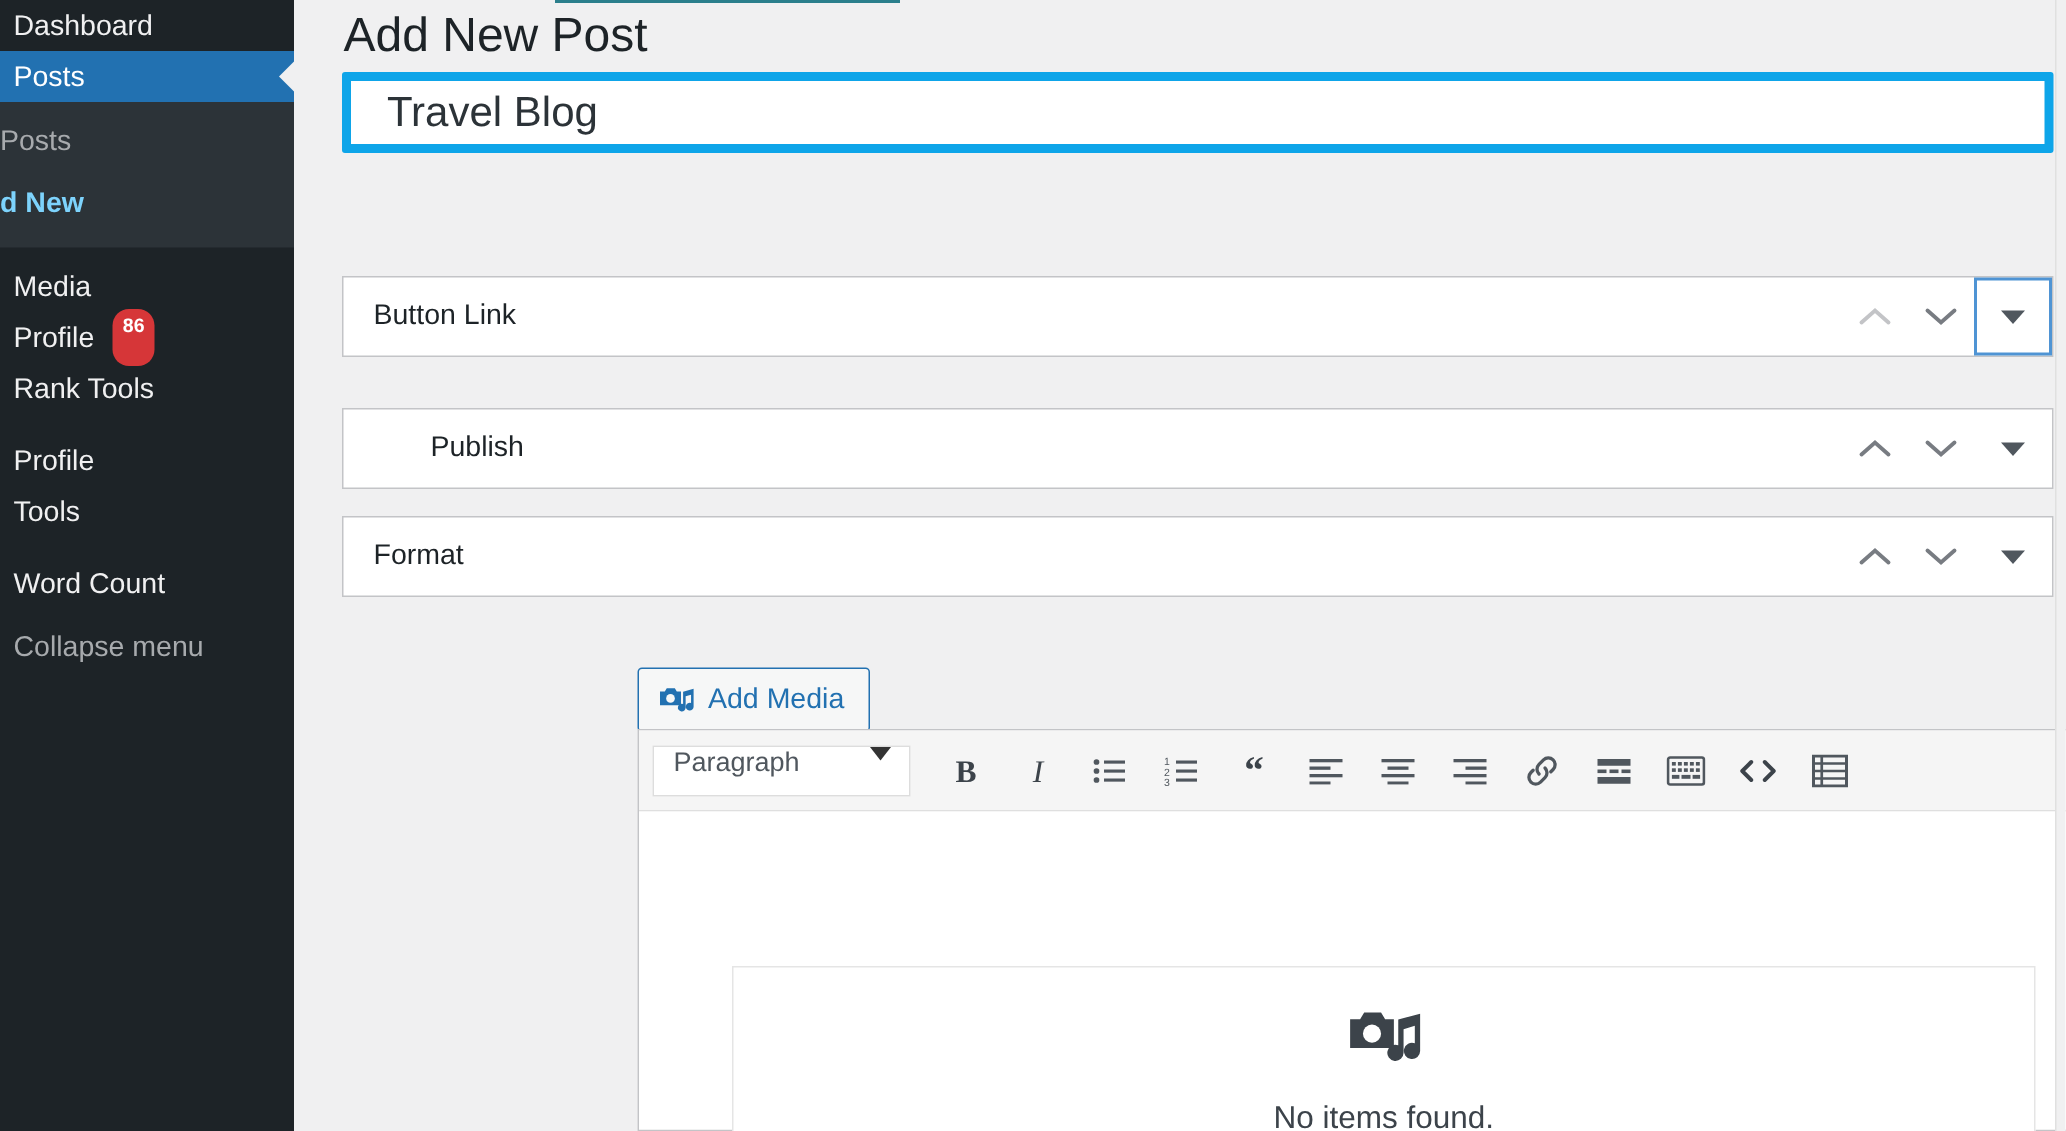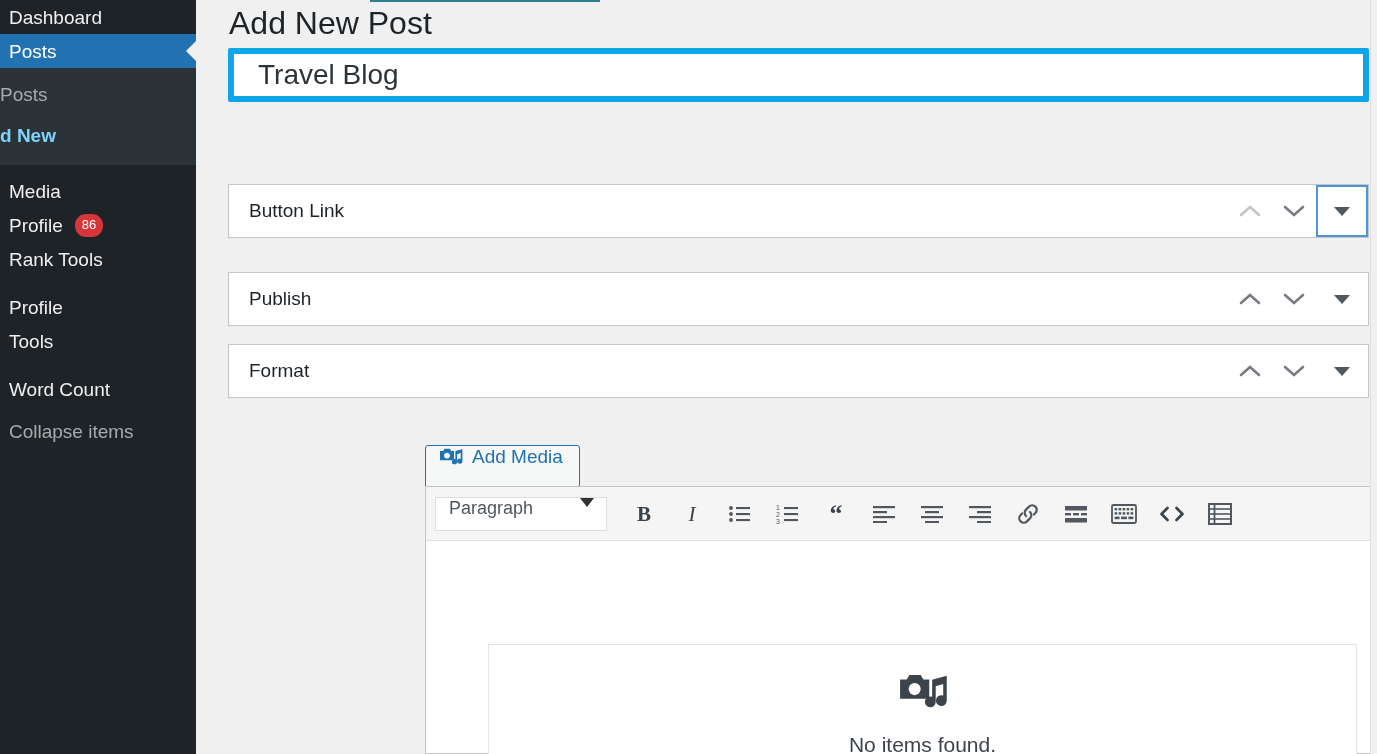--- a/index.html
+++ b/index.html
@@ -51,25 +51,25 @@
     border-right: 11px solid #f0f0f1;
   }
   .menu-item .badge {
     display: inline-block;
     margin-left: 12px;
     background: #d63638;
     color: #fff;
     font-size: 13px;
     line-height: 19px;
     min-width: 28px;
-    height: 23px;
+    height: 38px;
     padding: 1px 7px 0 7px;
     border-radius: 11px;
     text-align: right;
-    font-weight: 400;
+    font-weight: 700;
   }
   .submenu {
     background: #2c3338;
     padding: 6px 0 9px 0;
   }
   .submenu-item {
     height: 41px;
     display: flex;
     align-items: center;
     padding-left: 0px;
@@ -138,21 +138,21 @@
     position: absolute;
     left: 32px;
     width: 1141px;
     height: 54px;
     background: #fff;
     border: 1px solid #c3c4c7;
     display: flex;
     align-items: center;
   }
   #mb-0 { top: 184px; }
-  #mb-1 { top: 272px; }
+  #mb-1 { top: 272px; padding-left: 38px; }
   #mb-2 { top: 344px; }
   .mb-title {
     font-size: 19px;
     color: #1d2327;
     font-weight: 400;
     padding-left: 20px;
     flex: 1;
   }
   .mb-controls {
     display: flex;
@@ -185,20 +185,21 @@
     border-right: 8px solid transparent;
     border-top: 9px solid #50575e;
   }
 
   
   #add-media {
     position: absolute;
     left: 229px; top: 445px;
     height: 43px;
     display: flex;
+    align-items: center;
     gap: 9px;
     padding: 0 16px 0 13px;
     background: #f6f7f7;
     border: 1px solid #2271b1;
     border-radius: 3px;
     color: #2271b1;
     font-size: 19px;
     cursor: pointer;
     white-space: nowrap;
   }
@@ -331,21 +332,21 @@
 
     <div class="menu-gap"></div>
 
     <div class="menu-item">
       <span>Word Count</span>
     </div>
 
     <div class="menu-gap-sm"></div>
 
     <div class="collapse">
-      <span>Collapse items</span>
+      <span>Collapse menu</span>
     </div>
   </nav>
 
   <main id="content">
 
     <div id="teal-rule"></div>
 
     <h1 id="page-title">Add New Post</h1>
 
     <input id="title-input" type="text" value="Travel Blog" style="">

